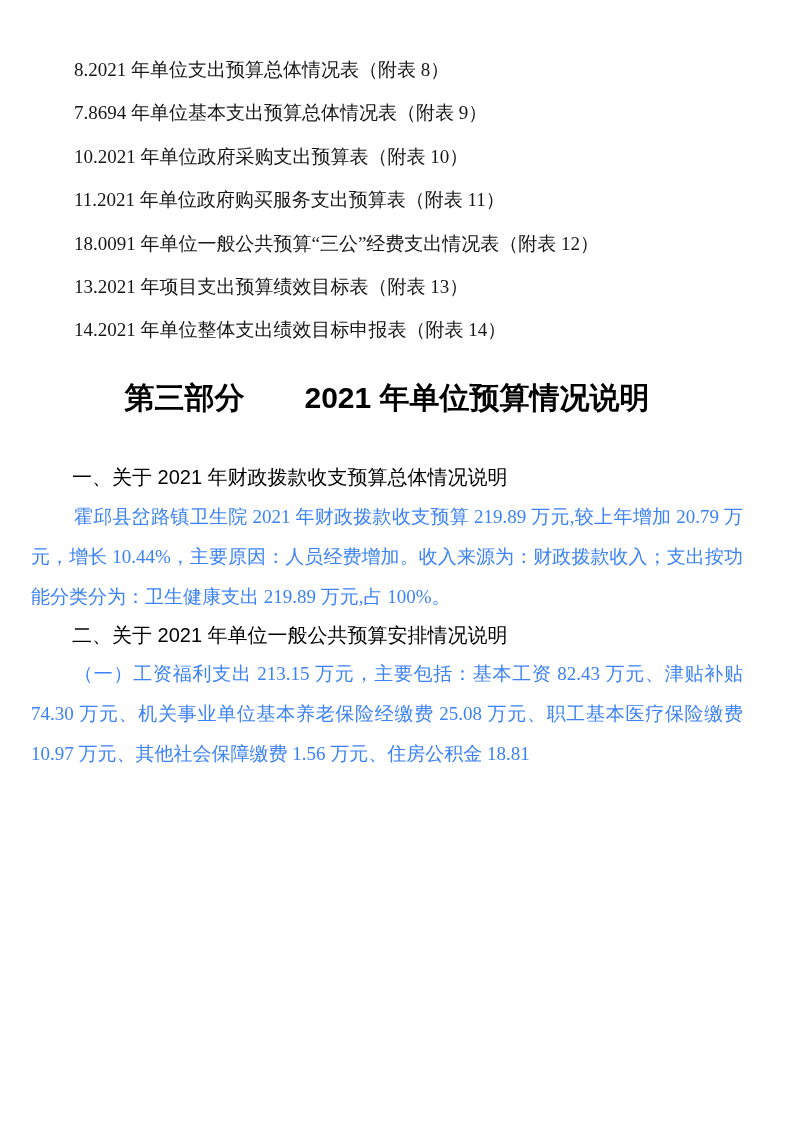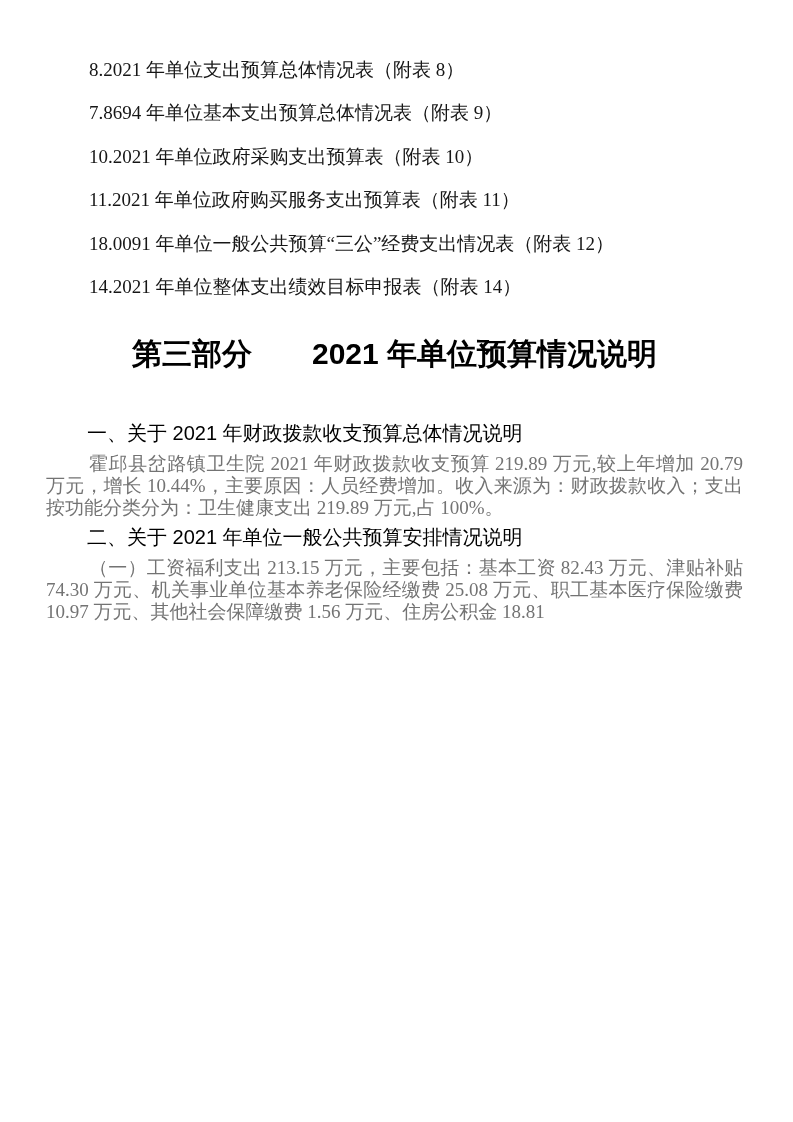--- a/index.html
+++ b/index.html
@@ -7,21 +7,21 @@
     padding: 0;
     background: #ffffff;
   }
   .page {
     position: relative;
     width: 793px;
     height: 890px;
     margin: 0 auto;
     background: #ffffff;
     box-sizing: border-box;
-    padding: 48px 50px 0 46px;
+    padding: 48px 50px 0 31px;
     overflow: hidden;
     color: #161616;
     font-family: "Liberation Serif", "DejaVu Serif", serif;
   }
   .toc { margin: 0; }
   .toc-item {
     margin: 0;
     font-size: 19px;
     line-height: 43.4px;
     text-indent: 43px;
@@ -44,37 +44,38 @@
     text-indent: 41px;
     color: #000000;
     font-family: "Liberation Sans", "DejaVu Sans", sans-serif;
     font-weight: 400;
     white-space: nowrap;
   }
   .section-heading.first { margin-top: 46px; }
   .para {
     margin: 0;
     font-size: 19px;
-    line-height: 22px;
+    line-height: 40px;
     text-align: justify;
     text-indent: 43px;
-    color: #737373;
+    color: #3b82f6;
   }
 </style>
 </head>
 <body>
 
 <div class="page">
 
   <div class="toc">
     <p class="toc-item">8.2021 年单位支出预算总体情况表（附表 8）</p>
     <p class="toc-item">7.8694 年单位基本支出预算总体情况表（附表 9）</p>
     <p class="toc-item">10.2021 年单位政府采购支出预算表（附表 10）</p>
     <p class="toc-item">11.2021 年单位政府购买服务支出预算表（附表 11）</p>
     <p class="toc-item">18.0091 年单位一般公共预算“三公”经费支出情况表（附表 12）</p>
+    <p class="toc-item">13.2021 年项目支出预算绩效目标表（附表 13）</p>
     <p class="toc-item">14.2021 年单位整体支出绩效目标申报表（附表 14）</p>
   </div>
 
   <h1 class="part-heading">第三部分　　2021 年单位预算情况说明</h1>
 
   <h2 class="section-heading first">一、关于 2021 年财政拨款收支预算总体情况说明</h2>
   <p class="para">霍邱县岔路镇卫生院 2021 年财政拨款收支预算 219.89 万元,较上年增加 20.79 万元，增长 10.44%，主要原因：人员经费增加。收入来源为：财政拨款收入；支出按功能分类分为：卫生健康支出 219.89 万元,占 100%。</p>
 
   <h2 class="section-heading">二、关于 2021 年单位一般公共预算安排情况说明</h2>
 

